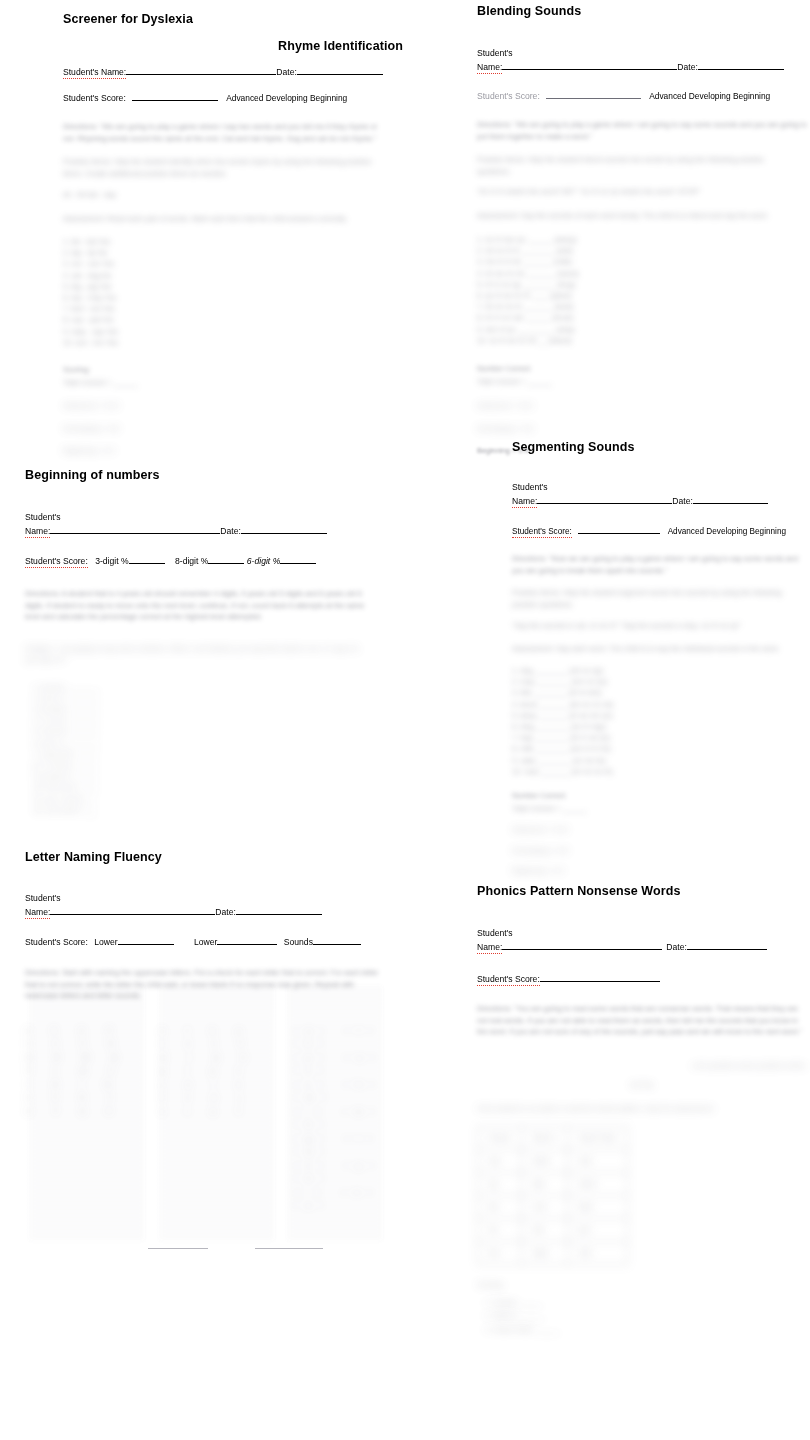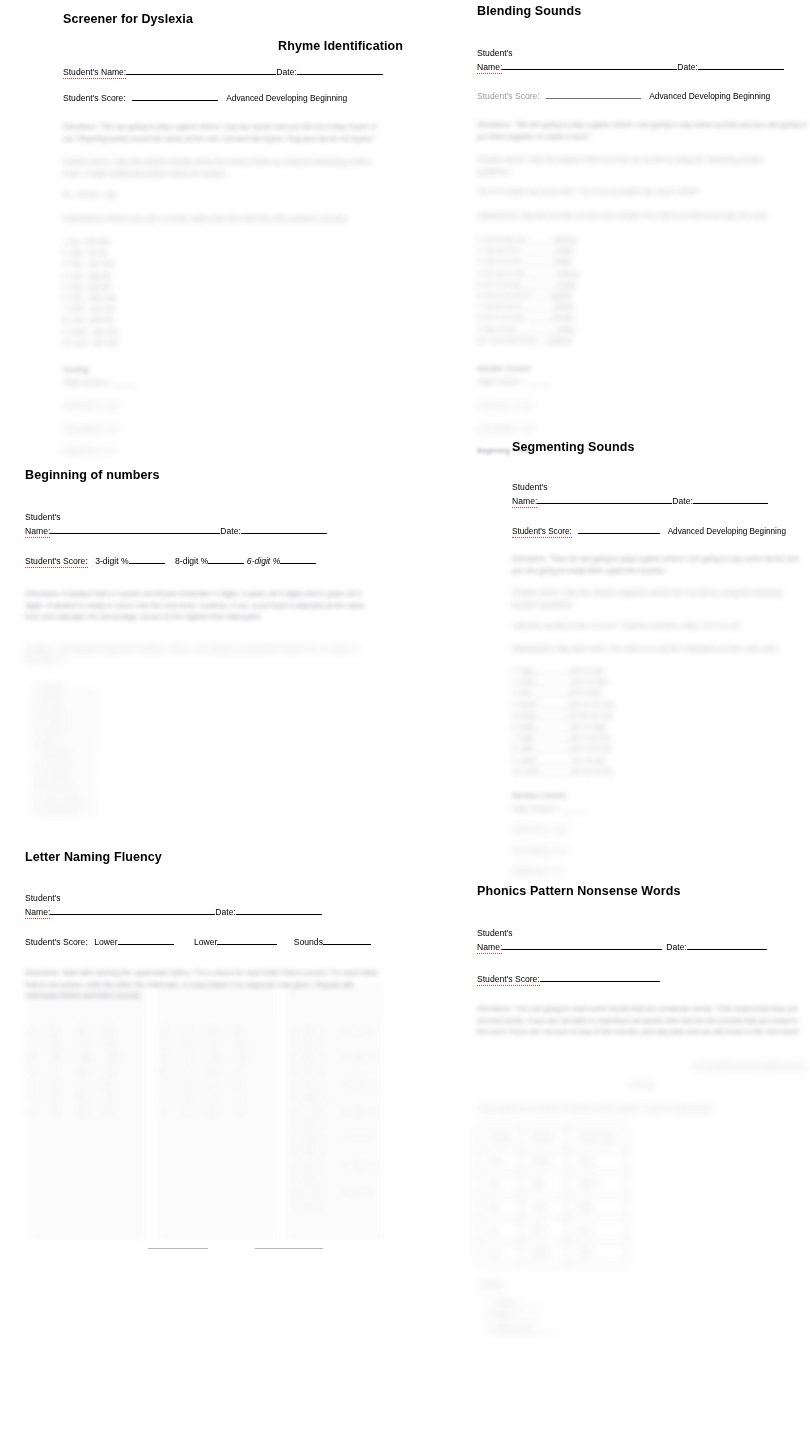--- a/index.html
+++ b/index.html
@@ -265,21 +265,21 @@
 
     <div class="line" style="margin-top:28px;">Student's</div>
     <div class="line" style="white-space:nowrap;">
       <span class="spell">Name:</span><span class="rule" style="width:165px;"></span><span>Date:</span><span class="rule rule-med"></span>
     </div>
 
     <div class="line" style="margin-top:16px; white-space:nowrap;">
       <span>Student's Score:</span>
       <span style="margin-left:4px;">Lower</span><span class="rule" style="width:56px;"></span>
       <span style="margin-left:18px;">Lower</span><span class="rule" style="width:60px;"></span>
-      <span style="margin-left:14px;">Sounds</span><span class="rule" style="width:48px;"></span>
+      <span style="margin-left:4px;">Sounds</span><span class="rule" style="width:48px;"></span>
     </div>
 
     <div class="blurblock strong" style="margin-top:18px; width:360px;">Directions: Start with naming the uppercase letters. Put a check for each letter that is correct. For each letter that is not correct, write the letter the child said, or leave blank if no response was given. Repeat with lowercase letters and letter sounds.</div>
 
     <div style="margin-top:22px;">
       <div class="letter-col blurblock soft" style="width:130px;">
         <div>A  F  K  P</div>
         <div>U  Z  C  H</div>
         <div>M  R  W  B</div>
         <div>G  L  Q  V</div>

